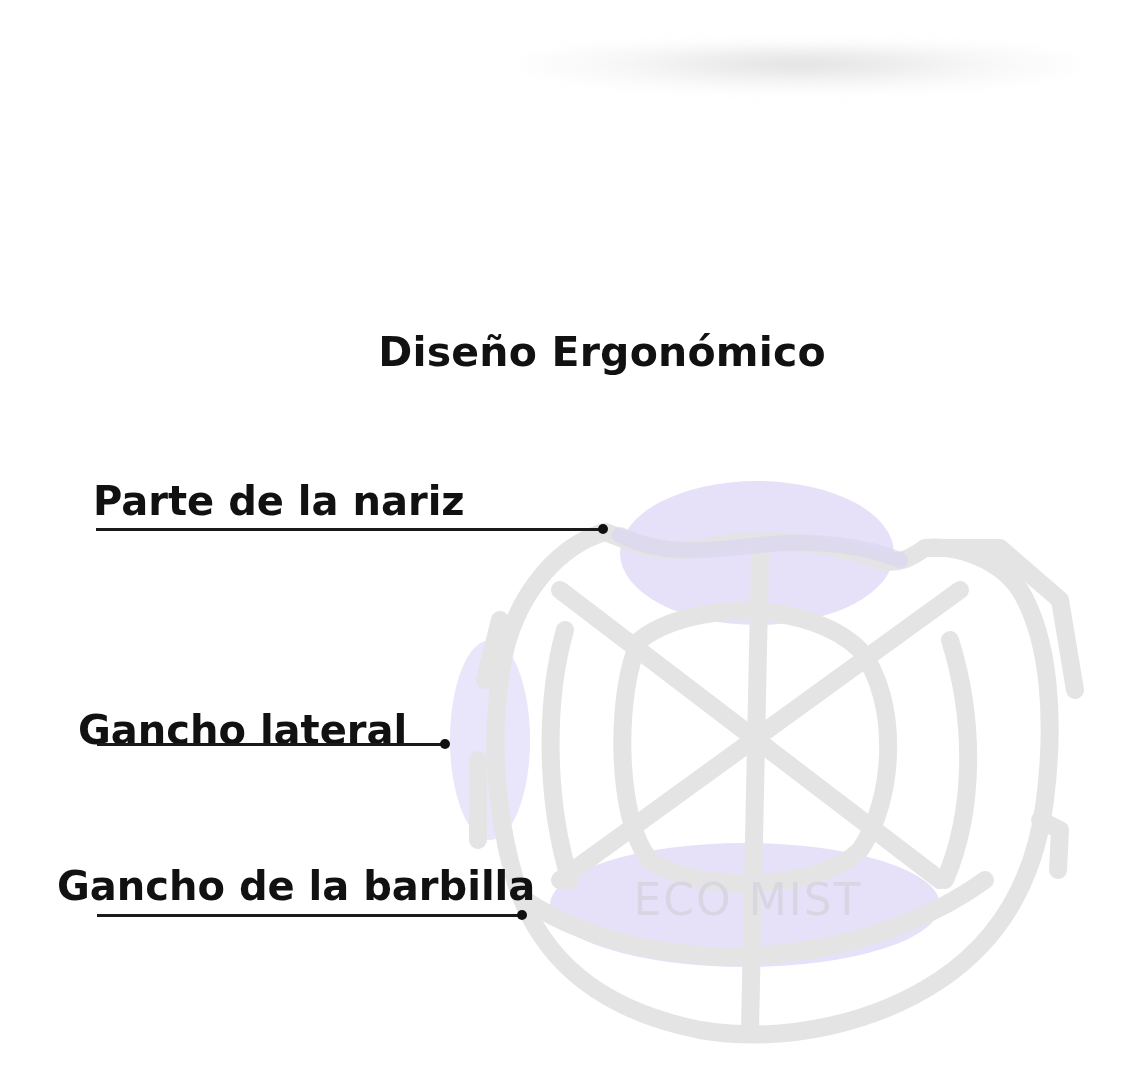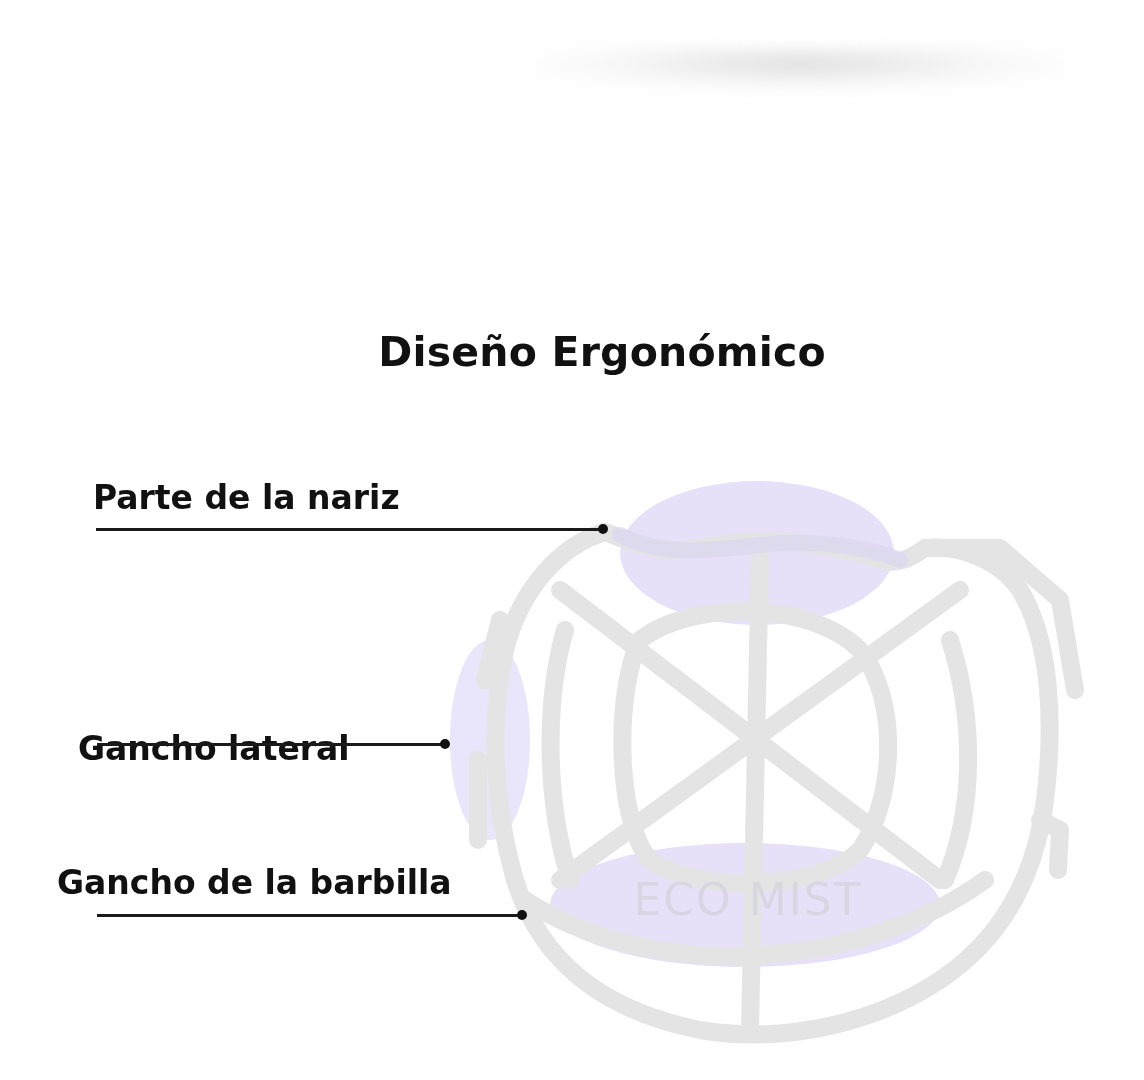--- a/index.html
+++ b/index.html
@@ -3,21 +3,21 @@
 <meta charset="utf-8">
 <style>
   html, body { margin: 0; padding: 0; background: #ffffff; }
   body { width: 1144px; height: 1080px; position: relative; overflow: hidden;
          font-family: "DejaVu Sans", "Liberation Sans", sans-serif; }
   .top-shadow { position: absolute; left: 520px; top: 45px; width: 560px; height: 48px;
     background: radial-gradient(ellipse at 50% 40%, rgba(200,200,200,0.55) 0%, rgba(230,230,230,0.35) 45%, rgba(255,255,255,0) 75%);
     filter: blur(6px); }
   .title { position: absolute; left: 0; width: 1130px; top: 328px; text-align: center;
     font-weight: bold; font-size: 41px; color: #111111; letter-spacing: 0.2px; padding-left: 37px; }
-  .label { position: absolute; font-weight: bold; color: #111111; font-size: 33px; white-space: nowrap; }
+  .label { position: absolute; font-weight: bold; color: #111111; font-size: 40px; white-space: nowrap; }
   .leader { position: absolute; height: 3px; background: #1a1a1a; }
   .dot { position: absolute; width: 10px; height: 10px; border-radius: 50%; background: #111; }
   svg.diagram { position: absolute; left: 0; top: 0; }
 </style>
 </head>
 <body>
 
 <div class="top-shadow"></div>
 
 <div class="title">Diseño Ergonómico</div>
@@ -56,19 +56,19 @@
     <path d="M620 535 C 660 555 700 552 760 545 C 820 538 870 548 900 560"></path>
   </g>
 
   <text x="748" y="915" text-anchor="middle" font-family="DejaVu Sans, sans-serif" font-size="44" fill="#d6d3de" opacity="0.8" letter-spacing="2">ECO MIST</text>
 </svg>
 
 <div class="label" style="left:93px; top:478px;">Parte de la nariz</div>
 <div class="leader" style="left:96px; top:528px; width:508px;"></div>
 <div class="dot" style="left:598px; top:524px;"></div>
 
-<div class="label" style="left:78px; top:729px;">Gancho lateral</div>
+<div class="label" style="left:78px; top:707px;">Gancho lateral</div>
 <div class="leader" style="left:97px; top:743px; width:348px;"></div>
 <div class="dot" style="left:440px; top:739px;"></div>
 
 <div class="label" style="left:57px; top:863px;">Gancho de la barbilla</div>
 <div class="leader" style="left:97px; top:914px; width:426px;"></div>
 <div class="dot" style="left:517px; top:910px;"></div>
 
 </body></html>

